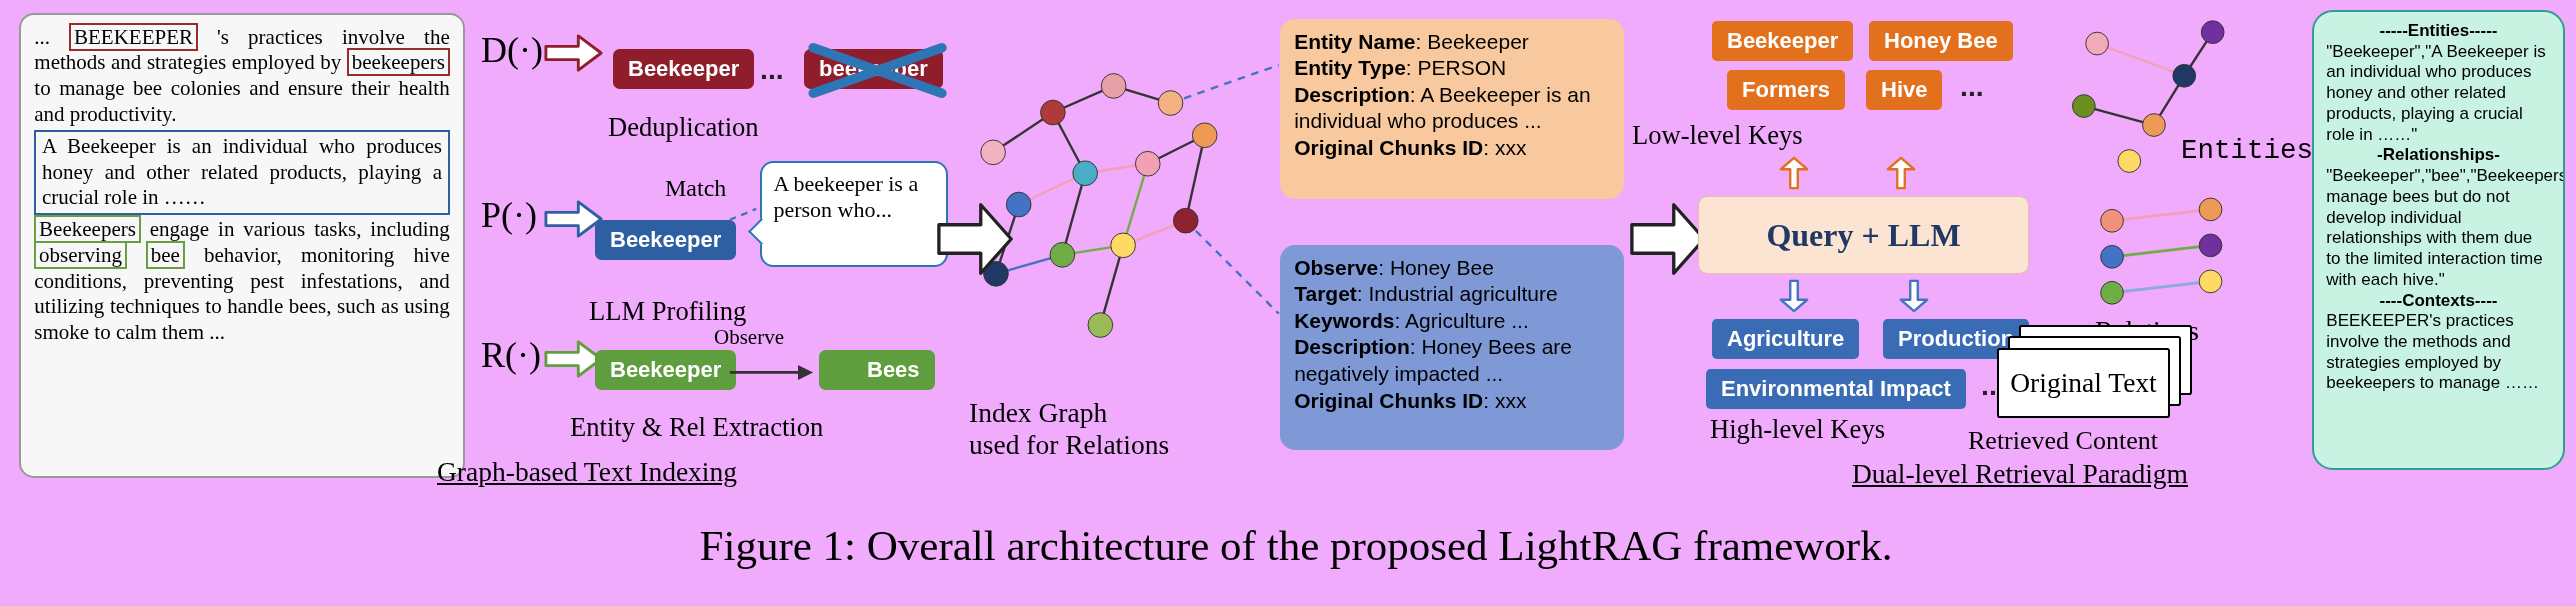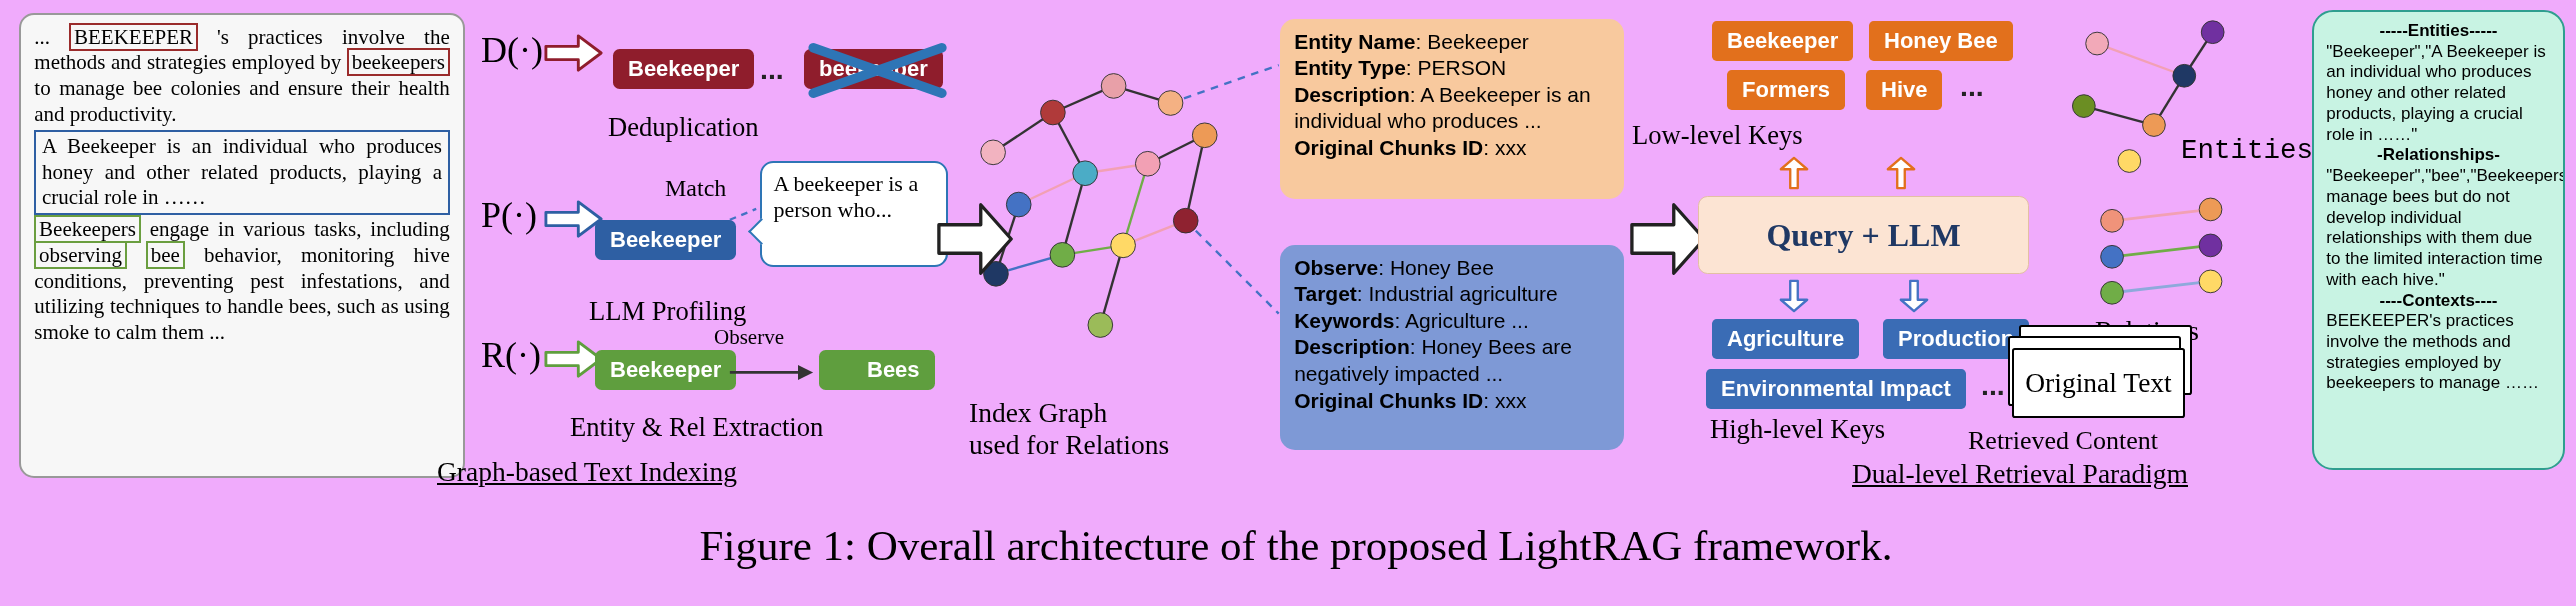--- a/index.html
+++ b/index.html
@@ -240,21 +240,21 @@
     <circle cx="122" cy="14" r="12" fill="#ed9a56" stroke="#333" stroke-width="1"></circle>
     <circle cx="18" cy="64" r="12" fill="#4472c4" stroke="#333" stroke-width="1"></circle>
     <circle cx="122" cy="52" r="12" fill="#7030a0" stroke="#333" stroke-width="1"></circle>
     <circle cx="18" cy="102" r="12" fill="#70ad47" stroke="#333" stroke-width="1"></circle>
     <circle cx="122" cy="90" r="12" fill="#ffd966" stroke="#333" stroke-width="1"></circle>
   </svg>
   <div class="lbl center" style="left:2095px; top:315px; width:161px; font-size:27.5px;">Relations</div>
 
   <div class="page" style="left:2019px; top:325px;"></div>
   <div class="page" style="left:2008px; top:336px;"></div>
-  <div class="page page-front" style="left:1997px; top:348px;margin-left:15px;">Original Text</div>
+  <div class="page page-front" style="left:1997px; top:348px;">Original Text</div>
   <div class="lbl center" style="left:1968px; top:426px; width:237px; font-size:26px;">Retrieved Content</div>
 
   <div class="lbl center underline" style="left:1852px; top:458px; width:446px; font-size:27.5px;">Dual-level Retrieval Paradigm</div>
 
   <div class="abs output">
     <div class="hdr">-----Entities-----</div>
     <div>"Beekeeper","A Beekeeper is an individual who produces honey and other related products, playing a crucial role in ……"</div>
     <div class="hdr">-Relationships-</div>
     <div>"Beekeeper","bee","Beekeepers manage bees but do not develop individual relationships with them due to the limited interaction time with each hive."</div>
     <div class="hdr">----Contexts----</div>

